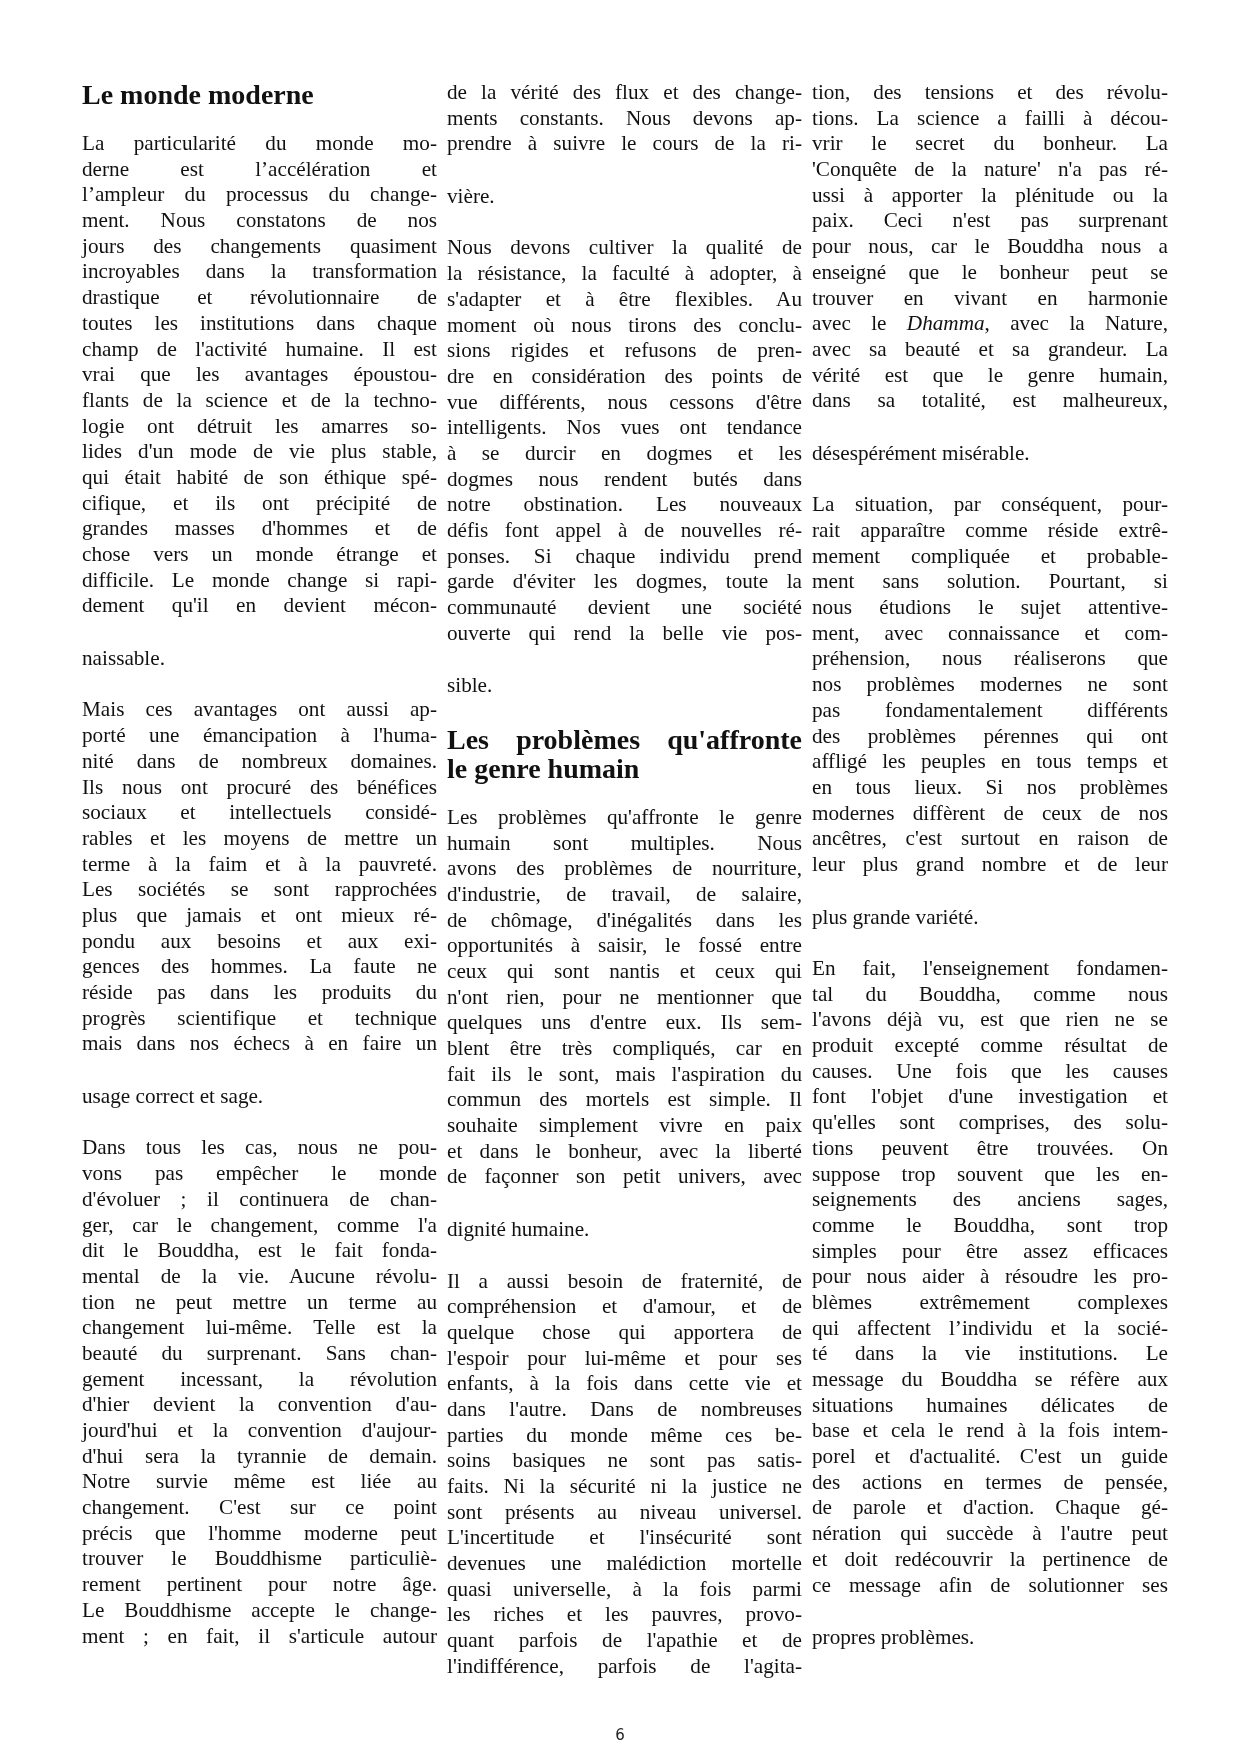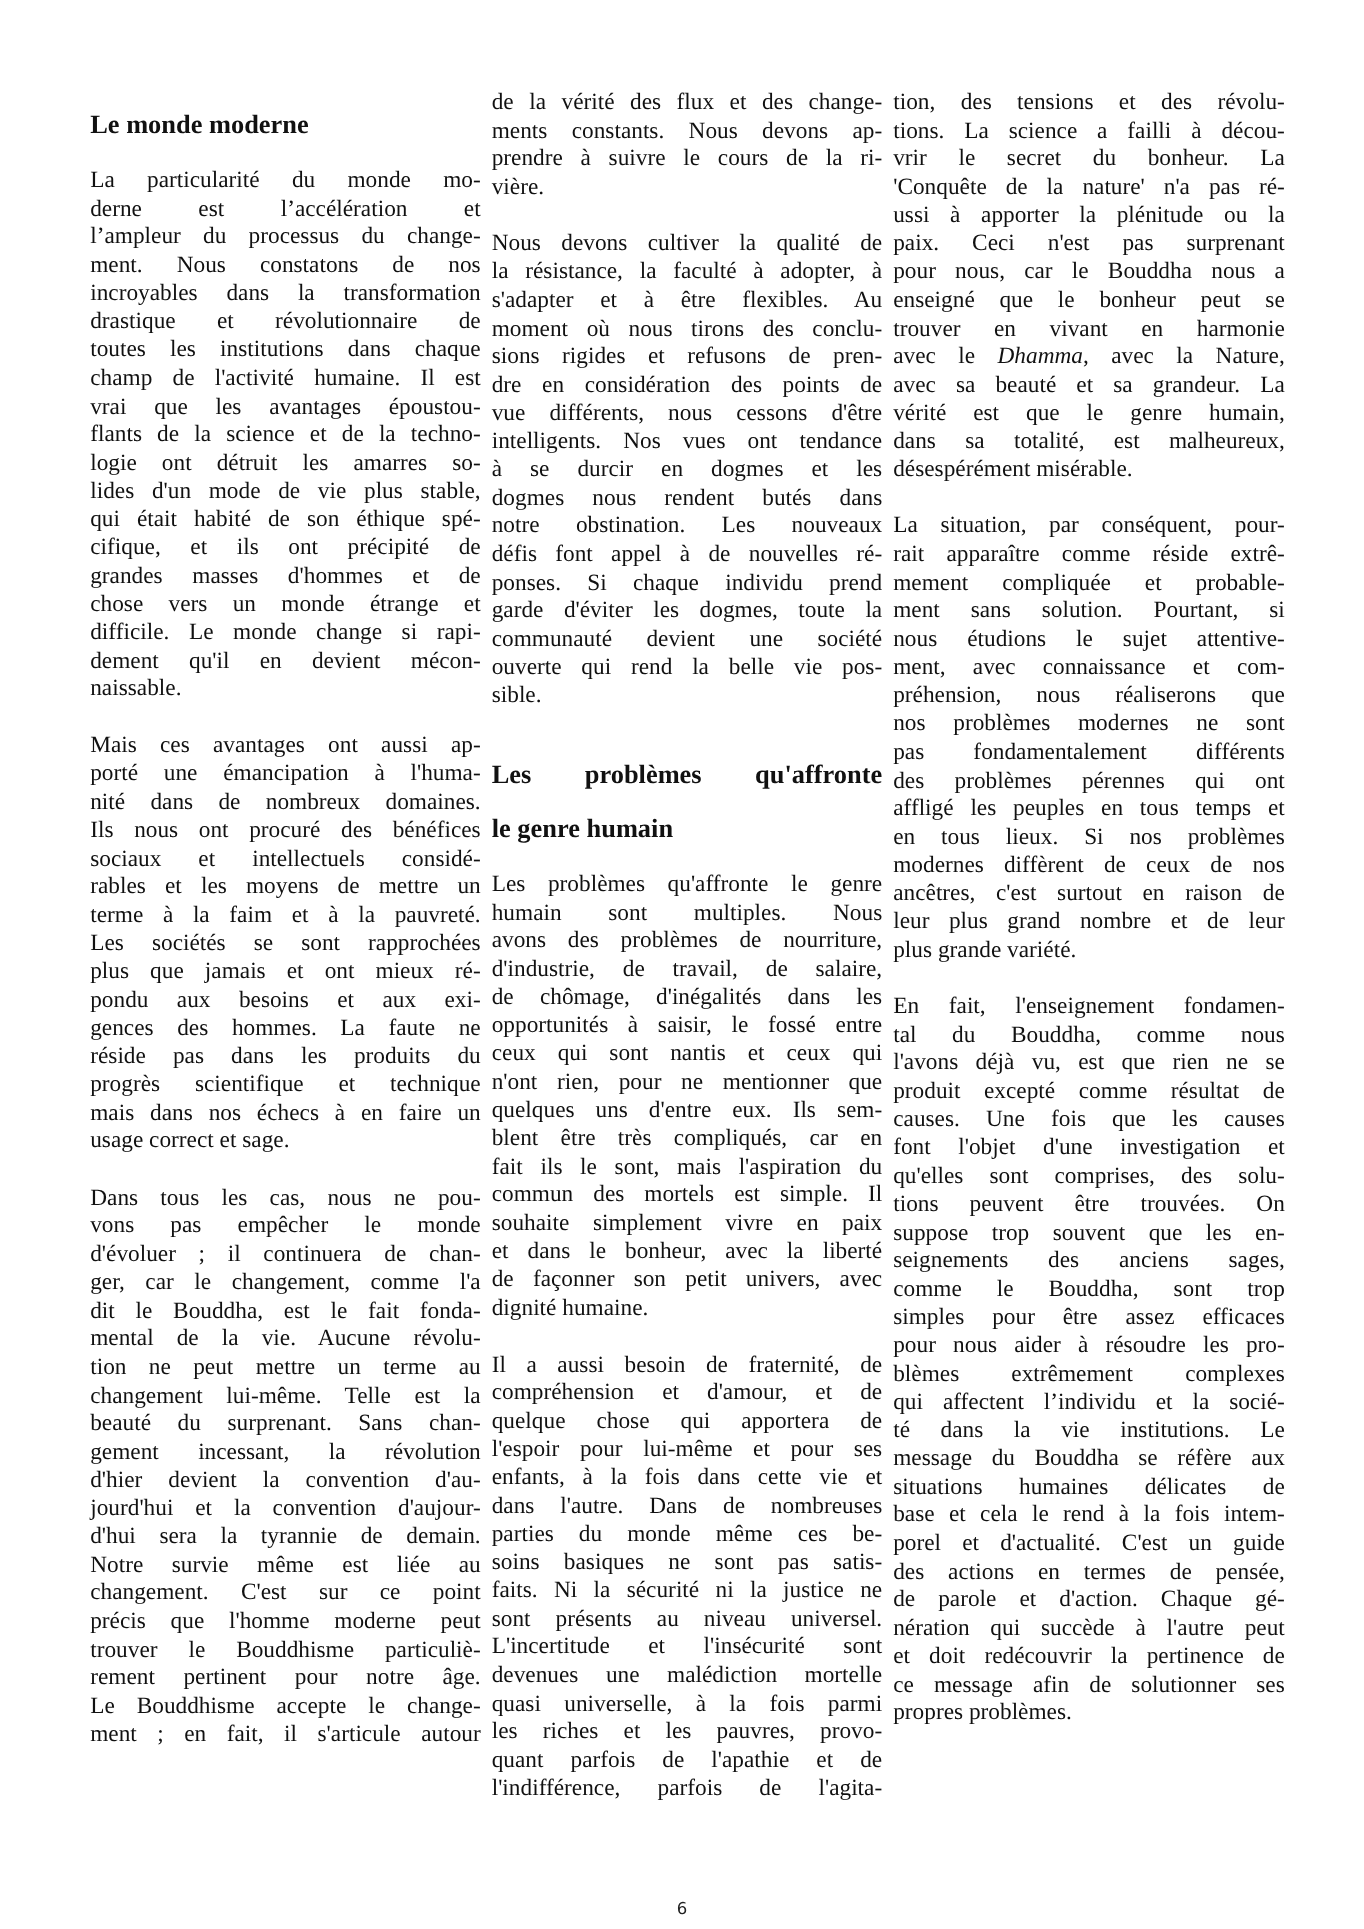--- a/index.html
+++ b/index.html
@@ -4,43 +4,44 @@
 <style>
   html, body { margin: 0; padding: 0; background: #ffffff; }
   body { width: 1240px; height: 1754px; position: relative; overflow: hidden;
          font-family: "Liberation Serif", "DejaVu Serif", serif; color: #111111; }
   .col { position: absolute; top: 80px; width: 355px; }
   #col1 { left: 82px; }
   #col2 { left: 447px; }
   #col3 { left: 812px; width: 356px; }
   .line { font-size: 21.2px; line-height: 25.7px; height: 25.7px; text-align: justify;
           text-align-last: justify; white-space: nowrap; overflow: visible; }
-  .line.last { text-align-last: left; }
+  .line.last { text-align-last: left; margin-top: 27px; }
   .gap { height: 25.7px; }
-  .heading { font-weight: bold; font-size: 24px; line-height: 29px; height: 29px;
-             text-align: justify; text-align-last: justify; white-space: nowrap; margin-top: 20px; }
+  .heading { font-weight: bold; font-size: 28px; line-height: 29px; height: 29px;
+             text-align: justify; text-align-last: justify; white-space: nowrap; }
   .heading.last { text-align-last: left; }
   .hgap { height: 22px; }
   em { }
   #page-number { position: absolute; top: 1726px; left: 0; width: 1240px; text-align: center;
                  font-family: "DejaVu Sans", sans-serif; font-size: 15px; color: #222; }
 </style>
 </head>
 <body>
 
 <div class="col" id="col1">
     <div>
       <div class="heading last">Le monde moderne</div>
     </div>
     <div class="hgap"></div>
     <div>
       <div class="line">La particularité du monde mo-</div>
       <div class="line">derne est l’accélération et</div>
       <div class="line">l’ampleur du processus du change-</div>
       <div class="line">ment. Nous constatons de nos</div>
+      <div class="line">jours des changements quasiment</div>
       <div class="line">incroyables dans la transformation</div>
       <div class="line">drastique et révolutionnaire de</div>
       <div class="line">toutes les institutions dans chaque</div>
       <div class="line">champ de l'activité humaine. Il est</div>
       <div class="line">vrai que les avantages époustou-</div>
       <div class="line">flants de la science et de la techno-</div>
       <div class="line">logie ont détruit les amarres so-</div>
       <div class="line">lides d'un mode de vie plus stable,</div>
       <div class="line">qui était habité de son éthique spé-</div>
       <div class="line">cifique, et ils ont précipité de</div>

